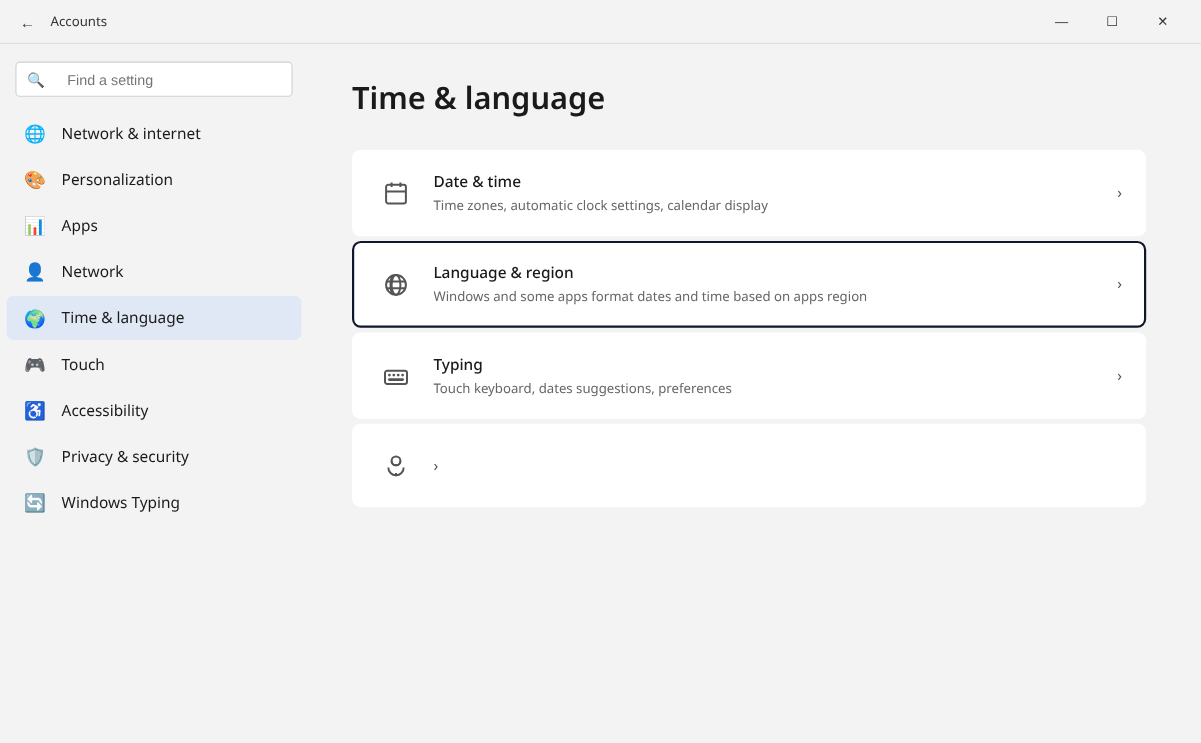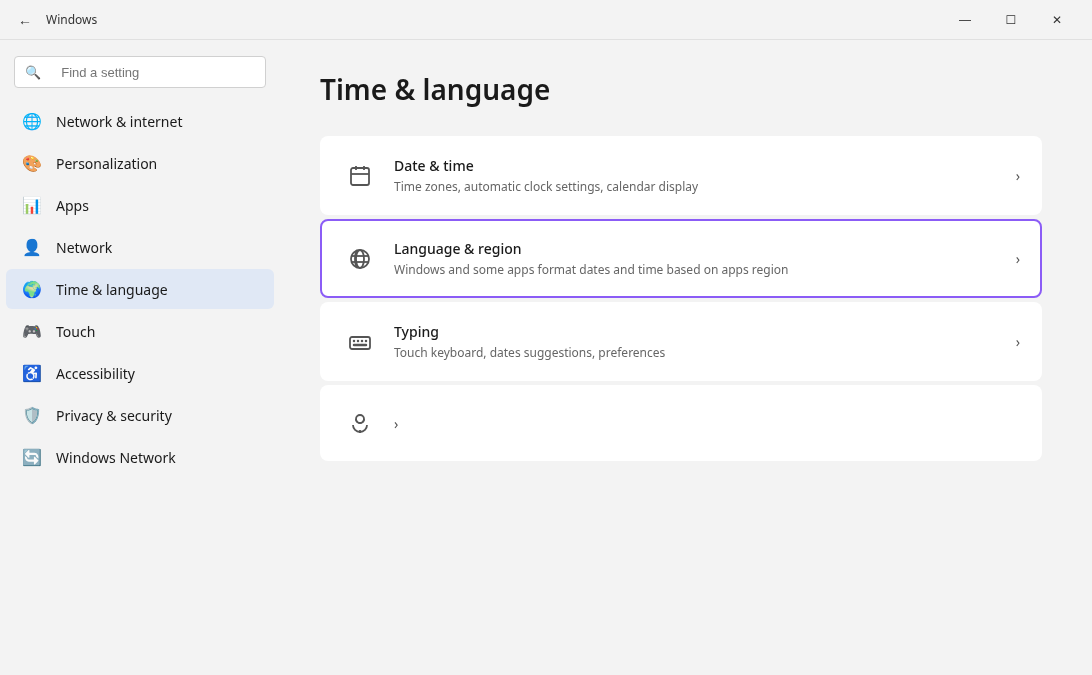--- a/index.html
+++ b/index.html
@@ -130,21 +130,21 @@
       background: #fff;
       border-radius: 8px;
       margin-bottom: 4px;
       display: flex;
       align-items: center;
       padding: 18px 20px;
       cursor: pointer;
       border: 2px solid transparent;
     }
     .settings-card.highlighted {
-      border: 2px solid #8b5cf6;
+      border: 2px solid #0f172a;
     }
 
     .card-icon {
       width: 36px;
       height: 36px;
       display: flex;
       align-items: center;
       justify-content: center;
       flex-shrink: 0;
       font-size: 20px;
@@ -179,21 +179,21 @@
       color: #333;
       padding: 2px 6px;
       border-radius: 4px;
     }
   </style>
 </head>
 <body>
 
 <div class="titlebar">
   <button class="back-btn">←</button>
-  <span class="titlebar-title">Windows</span>
+  <span class="titlebar-title">Accounts</span>
   <div class="titlebar-controls">
     <button class="titlebar-btn">—</button>
     <button class="titlebar-btn">☐</button>
     <button class="titlebar-btn close">✕</button>
   </div>
 </div>
 
 <div class="main-layout">
 
   <div class="sidebar">
@@ -229,21 +229,21 @@
     <div class="nav-item">
       <span class="nav-icon" style="color:#0078d4">♿</span>
       <span>Accessibility</span>
     </div>
     <div class="nav-item">
       <span class="nav-icon" style="color:#767676">🛡️</span>
       <span>Privacy &amp; security</span>
     </div>
     <div class="nav-item">
       <span class="nav-icon" style="color:#0078d4">🔄</span>
-      <span>Windows Network</span>
+      <span>Windows Typing</span>
     </div>
   </div>
 
   <div class="content">
     <h1 class="page-title">Time &amp; language</h1>
 
     <div class="settings-card">
       <div class="card-icon">
         <svg width="24" height="24" viewBox="0 0 24 24" fill="none" stroke="#555" stroke-width="1.8">
           <rect x="3" y="4" width="18" height="17" rx="2" ry="2"></rect>

